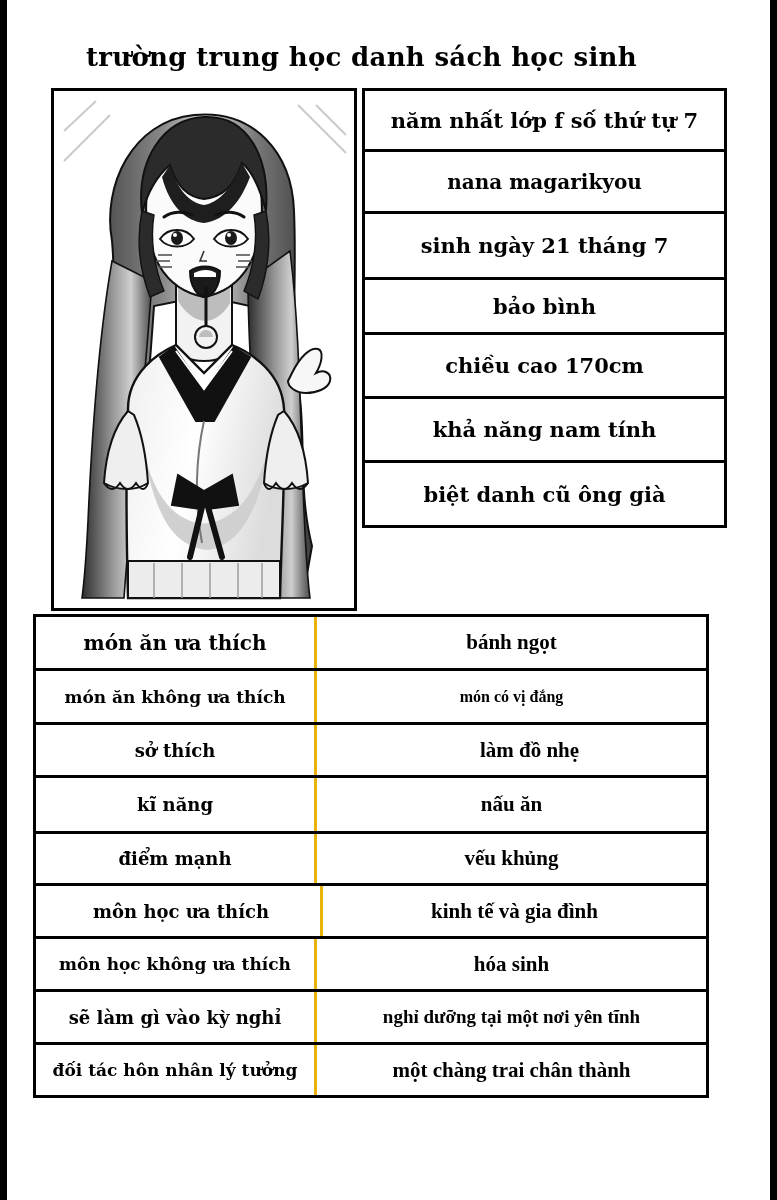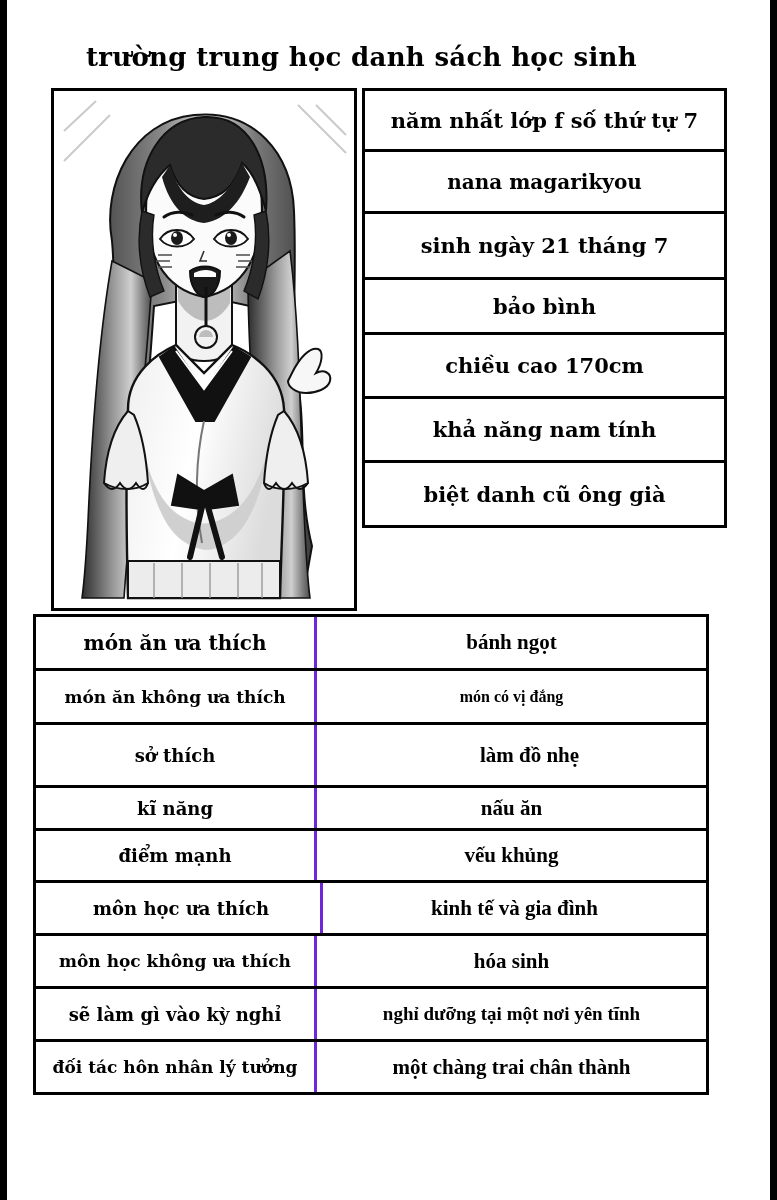--- a/index.html
+++ b/index.html
@@ -105,21 +105,21 @@
     border-bottom: none;
     box-sizing: border-box;
   }
   .detail-row {
     display: flex;
     border-bottom: 3px solid #000;
     box-sizing: border-box;
   }
   .detail-label {
     width: 281px;
-    border-right: 3px solid #6d28d9;
+    border-right: 3px solid #eab308;
     box-sizing: border-box;
     display: flex;
     align-items: center;
     justify-content: center;
     text-align: center;
     font-family: "DejaVu Serif", serif;
     font-weight: 700;
     padding: 0 4px;
   }
   .detail-value {
@@ -133,25 +133,25 @@
     padding: 0 4px;
   }
   .d1 { height: 54px; }
   .d1 .detail-label { font-size: 20px; }
   .d1 .detail-value { font-size: 21px; }
 
   .d2 { height: 54px; }
   .d2 .detail-label { font-size: 17px; }
   .d2 .detail-value { font-size: 16px; }
 
-  .d3 { height: 63px; gap: 36px; }
+  .d3 { height: 53px; gap: 36px; }
   .d3 .detail-label { font-size: 18px; }
   .d3 .detail-value { font-size: 21px; }
 
-  .d4 { height: 43px; }
+  .d4 { height: 56px; }
   .d4 .detail-label { font-size: 18px; }
   .d4 .detail-value { font-size: 21px; }
 
   .d5 { height: 52px; }
   .d5 .detail-label { font-size: 18px; }
   .d5 .detail-value { font-size: 21px; }
 
   .d6 { height: 53px; padding-left: 6px; }
   .d6 .detail-label { font-size: 18px; }
   .d6 .detail-value { font-size: 21px; }

